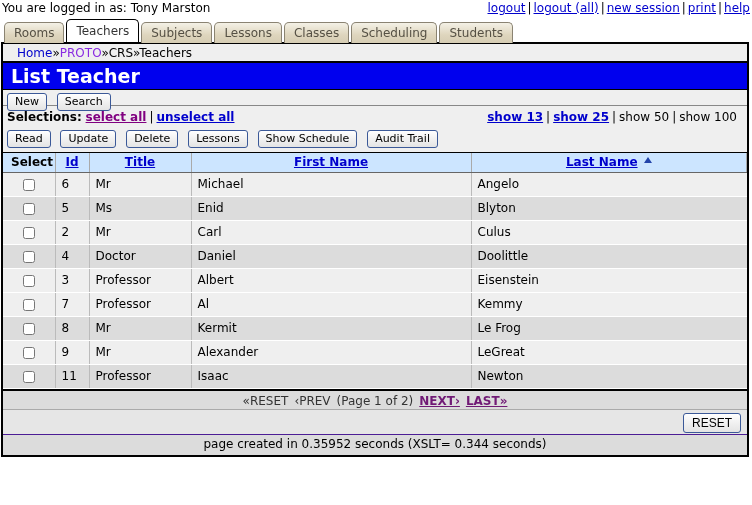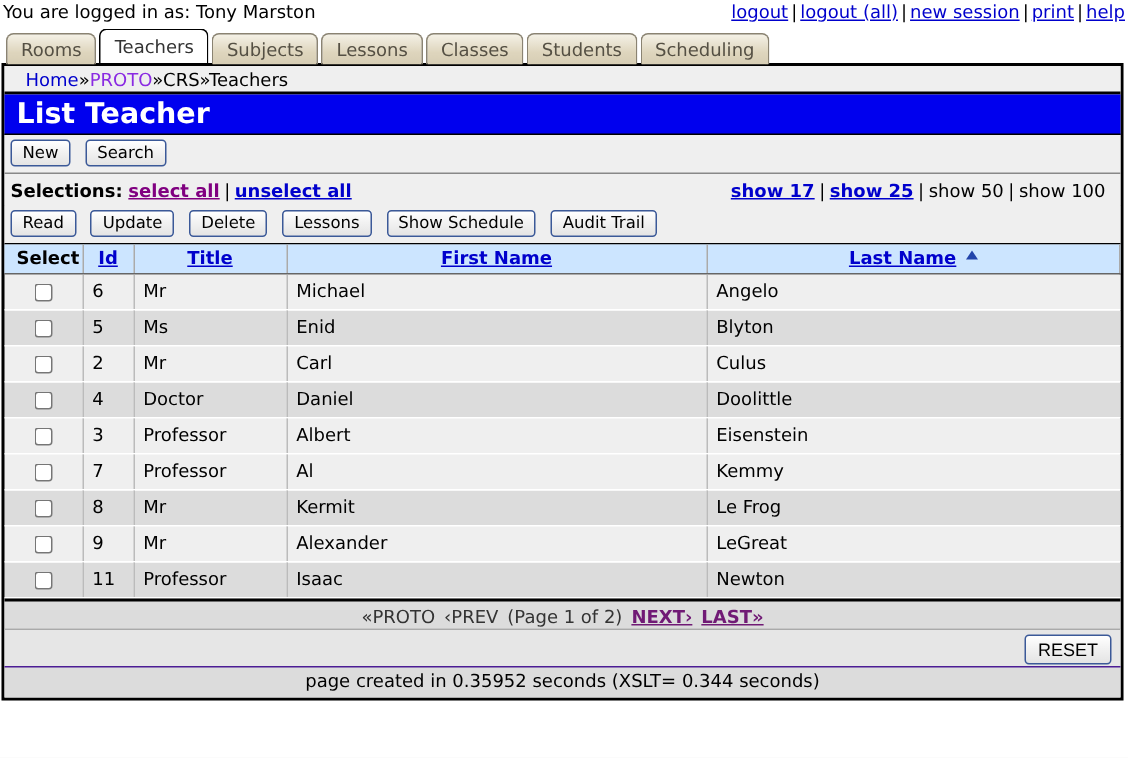--- a/index.html
+++ b/index.html
@@ -105,21 +105,21 @@
     height: 27px;
     box-sizing: border-box;
     line-height: 23px;
     border-bottom: 1px solid #000000;
   }
 
   .btnrow {
     background: #efefef;
     padding: 3px 4px 3px 4px;
     border-bottom: 1px solid #888888;
-    height: 26px;
+    height: 16px;
     box-sizing: border-box;
   }
   .btn {
     font-family: "DejaVu Sans", sans-serif;
     font-size: 11px;
     color: #000;
     background: linear-gradient(to bottom,#ffffff 0%,#f2f2f2 45%,#e4e4e4 100%);
     border: 1px solid #3b5998;
     border-radius: 3px;
     padding: 2px 7px;
@@ -266,22 +266,22 @@
     <a href="#">logout</a><span class="sep">|</span><a href="#">logout (all)</a><span class="sep">|</span><a href="#">new session</a><span class="sep">|</span><a href="#">print</a><span class="sep">|</span><a href="#">help</a>
   </span>
 </div>
 
 <div class="tabstrip">
   <div class="tab">Rooms</div>
   <div class="tab active">Teachers</div>
   <div class="tab">Subjects</div>
   <div class="tab">Lessons</div>
   <div class="tab">Classes</div>
+  <div class="tab">Scheduling</div>
   <div class="tab">Students</div>
-  <div class="tab">Scheduling</div>
 </div>
 
 <div class="panel">
 
   <div class="breadcrumb">
     <a href="#" class="home">Home</a><span class="sep">»</span><a href="#" class="proto">PROTO</a><span class="sep">»</span><span class="plain">CRS</span><span class="sep">»</span><span class="plain">Teachers</span>
   </div>
 
   <div class="title-bar">List Teacher</div>
 
@@ -289,21 +289,21 @@
     <button class="btn">New</button>
     <button class="btn">Search</button>
   </div>
 
   <div class="selrow">
     <span class="left">
       <b>Selections:</b>
       <a href="#" class="visited">select all</a><span class="pipe">|</span><a href="#" class="link">unselect all</a>
     </span>
     <span class="right">
-      <a href="#" class="link">show 17</a><span class="pipe">|</span><a href="#" class="link">show 25</a><span class="pipe">|</span><span class="plain">show 50</span><span class="pipe">|</span><span class="plain">show 100</span>
+      <a href="#" class="link">show 13</a><span class="pipe">|</span><a href="#" class="link">show 25</a><span class="pipe">|</span><span class="plain">show 50</span><span class="pipe">|</span><span class="plain">show 100</span>
     </span>
   </div>
 
   <div class="actionrow">
     <button class="btn">Read</button>
     <button class="btn">Update</button>
     <button class="btn">Delete</button>
     <button class="btn">Lessons</button>
     <button class="btn">Show Schedule</button>
     <button class="btn">Audit Trail</button>
@@ -380,21 +380,21 @@
           <td class="c-select"><input type="checkbox" class="rowcheck" style=""></td>
           <td class="c-id">11</td>
           <td class="c-title">Professor</td>
           <td class="c-first">Isaac</td>
           <td class="c-last">Newton</td>
         </tr>
       </tbody>
   </table>
 
   <div class="pager">
-    <span class="disabled">«PROTO</span><span class="gap"></span><span class="disabled">‹PREV</span><span class="gap"></span><span class="disabled">(Page 1 of 2)</span><span class="gap"></span><a href="#">NEXT›</a><span class="gap"></span><a href="#">LAST»</a>
+    <span class="disabled">«RESET</span><span class="gap"></span><span class="disabled">‹PREV</span><span class="gap"></span><span class="disabled">(Page 1 of 2)</span><span class="gap"></span><a href="#">NEXT›</a><span class="gap"></span><a href="#">LAST»</a>
   </div>
 
   <div class="resetrow">
     <button class="btn-reset">RESET</button>
   </div>
 
   <div class="footer">page created in 0.35952 seconds (XSLT= 0.344 seconds)</div>
 </div>
 
 </body></html>

